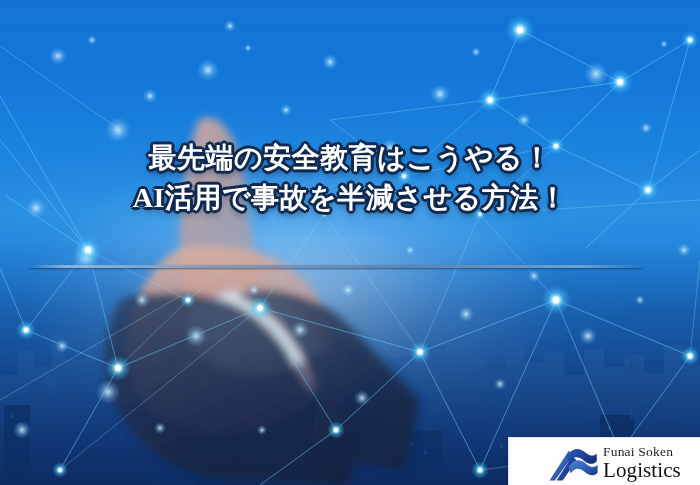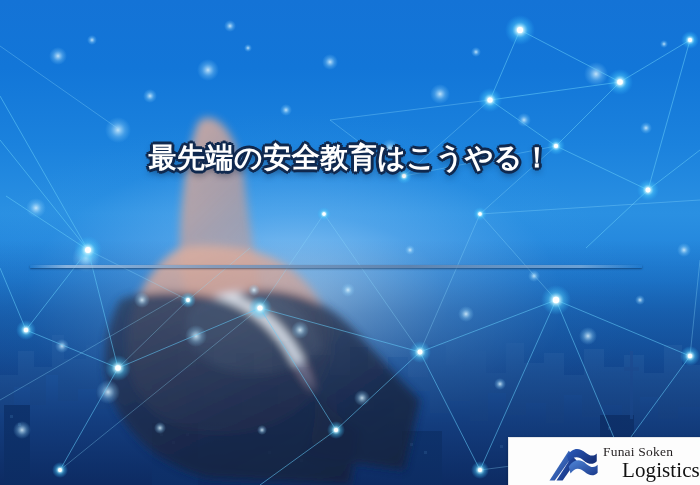--- a/index.html
+++ b/index.html
@@ -137,21 +137,20 @@
   .logo-top {
     font-size: 13.5px;
     color: #231f20;
     letter-spacing: .2px;
     margin-bottom: 2px;
   }
   .logo-bottom {
     font-size: 21px;
     color: #111;
     letter-spacing: .1px;
-    margin-left: 19px;
   }
 </style>
 </head>
 <body>
 
 <div id="banner">
 
   <div class="layer sky"></div>
 
   <svg class="city" viewBox="0 0 700 230" preserveAspectRatio="none">
@@ -349,20 +348,21 @@
         <circle cx="324" cy="214" r="1.7" fill="#fff"></circle>
       <circle cx="60" cy="470" r="8" fill="url(#nodeG)"></circle>
         <circle cx="60" cy="470" r="1.9" fill="#fff"></circle>
       <circle cx="690" cy="40" r="9" fill="url(#nodeG)"></circle>
         <circle cx="690" cy="40" r="2.0" fill="#fff"></circle>
     </g>
   </svg>
 
   <div class="title-block">
     <div class="title-line l1">最先端の安全教育はこうやる！</div>
+    <div class="title-line l2">AI活用で事故を半減させる方法！</div>
   </div>
 
   <div class="divider"></div>
 
   <div class="logo-panel">
     <div class="logo-mark">
       <svg viewBox="0 0 64 48" width="56" height="42">
         <defs>
           <linearGradient id="wv1" x1="0" y1="0" x2="1" y2="1">
             <stop offset="0%" stop-color="#4f86d8"></stop>

